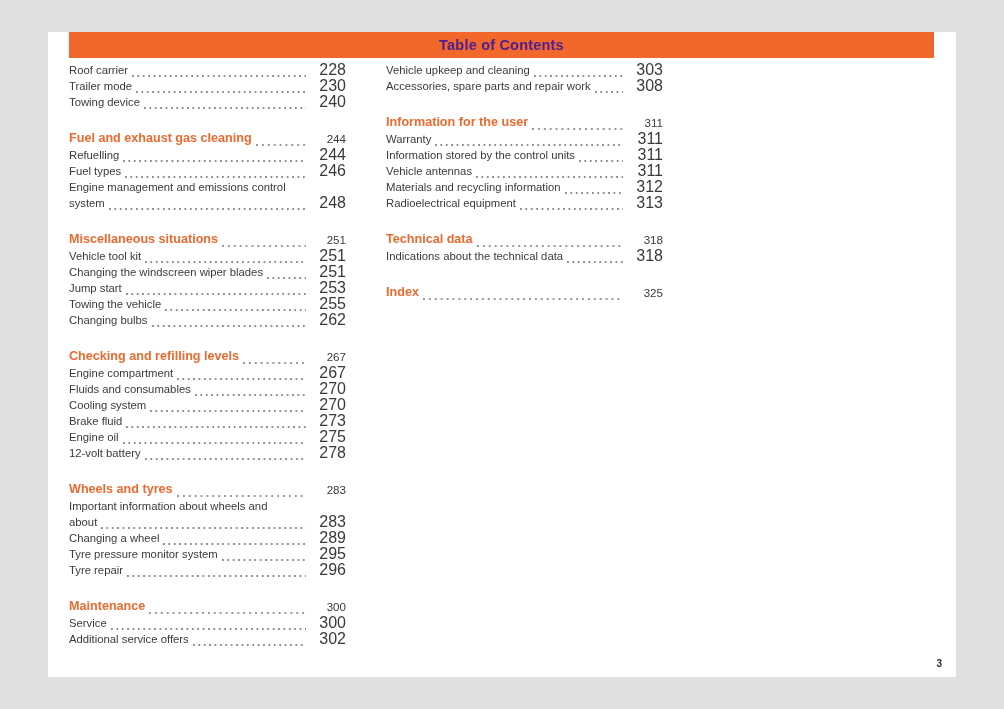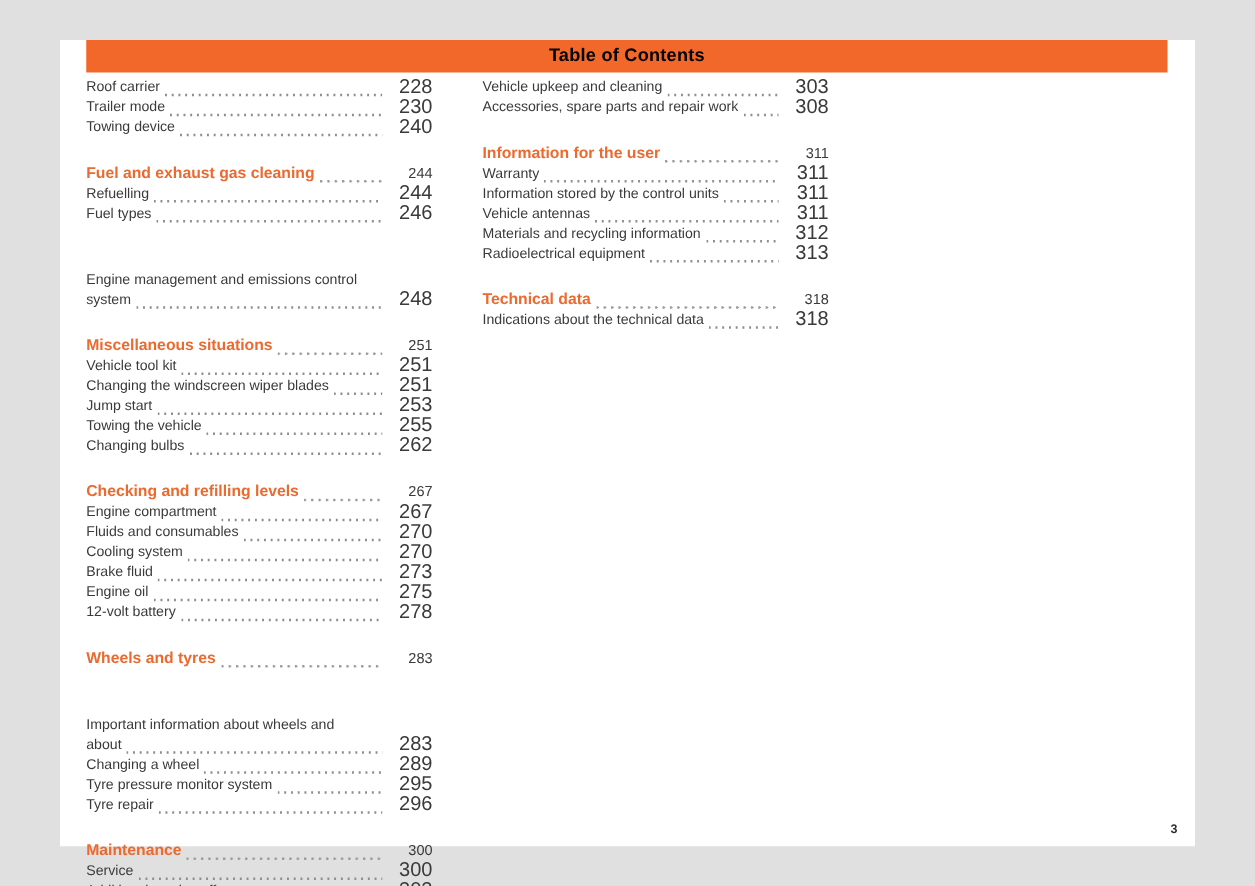--- a/index.html
+++ b/index.html
@@ -23,21 +23,21 @@
     background: #ffffff;
   }
 
   .toc-header {
     position: absolute;
     left: 21px;
     top: 0px;
     width: 865px;
     height: 26px;
     background: #F2682A;
-    color: #000000;
+    color: #4c1d95;
     font-size: 14.5px;
     font-weight: bold;
     letter-spacing: 0.2px;
     display: flex;
     align-items: center;
     justify-content: center;
   }
 
   .columns {
     position: absolute;
@@ -69,21 +69,20 @@
     margin-top: 20px;
     font-weight: bold;
     font-size: 12.6px;
     color: #EA6A30;
     line-height: 17px;
     height: 17px;
   }
   
   .entry.contline {
     height: 16px;
-    margin-top: 37px;
   }
 
   .etitle {
     flex: 0 0 auto;
     padding-right: 4px;
   }
   .leader {
     flex: 1 1 auto;
     overflow: hidden;
     height: 11px;
@@ -341,17 +340,22 @@
         <div class="entry section">
           <span class="etitle">Technical data</span>
           <span class="leader"></span>
           <span class="pagenum">318</span>
         </div>
         <div class="entry">
           <span class="etitle">Indications about the technical data</span>
           <span class="leader"></span>
           <span class="pagenum">318</span>
         </div>
+        <div class="entry section">
+          <span class="etitle">Index</span>
+          <span class="leader"></span>
+          <span class="pagenum">325</span>
+        </div>
       </div>
   </div>
 
   <div class="folio">3</div>
 </div>
 
 </body></html>

